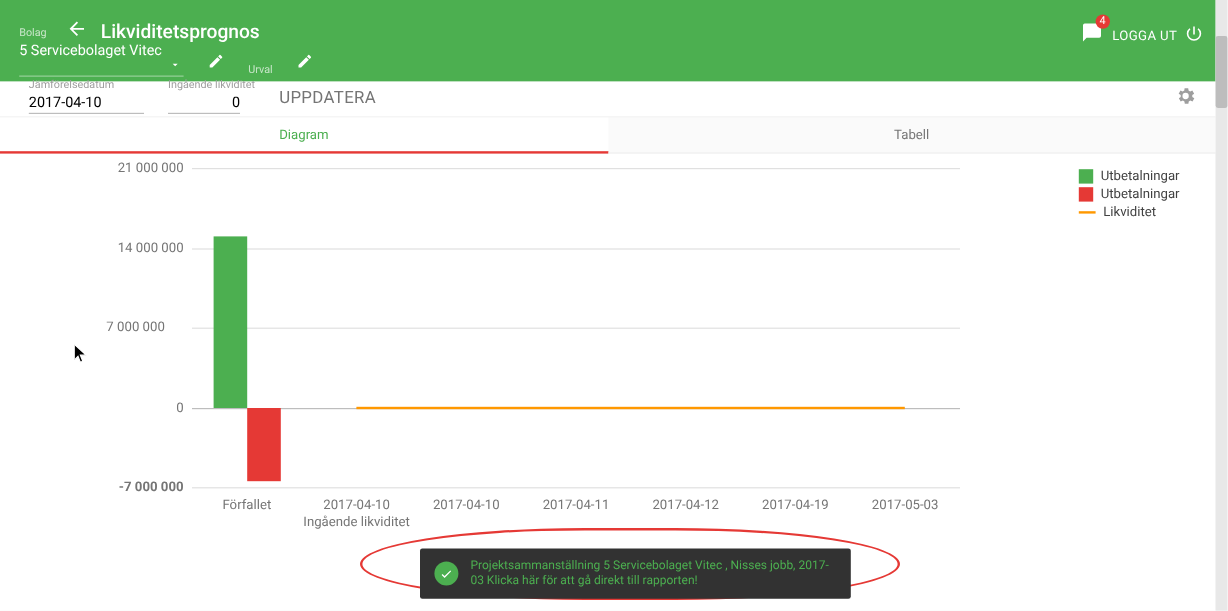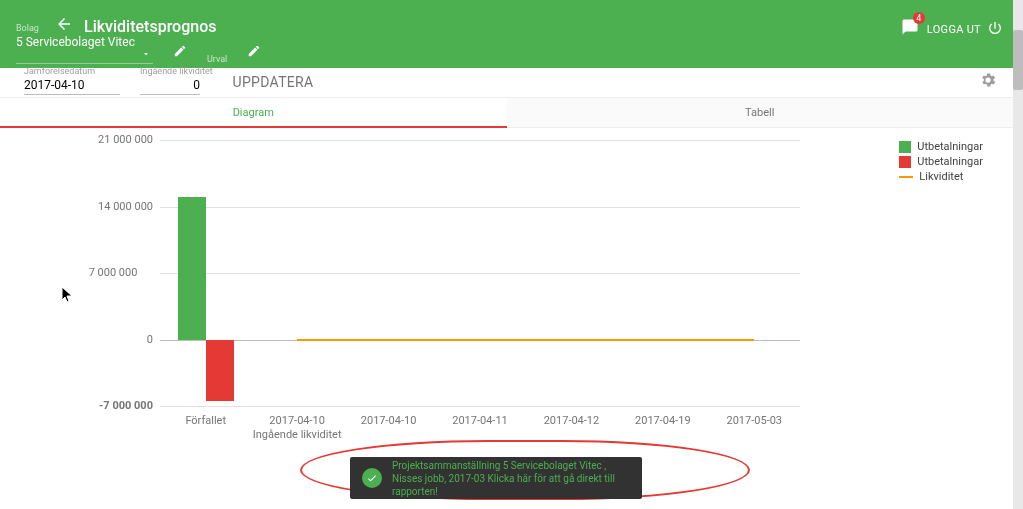--- a/index.html
+++ b/index.html
@@ -49,21 +49,21 @@
   .xlabel { position:absolute; font-size:11px; color:#757575; text-align:left; transform:translateX(-50%);}
   .xsub { position:absolute; font-size:11px; color:#757575; text-align:center; transform:translateX(-50%);}
   .legend { position:absolute; right:30px; top:12px; font-size:11px; color:#424242;}
   .legend-item { display:flex; align-items:center; gap:6px; margin-bottom:2px;}
   .swatch { width:12px; height:12px;}
   .swatch.green{background:#4caf50;}
   .swatch.red{background:#e53935;}
   .swatch.line{width:14px;height:2px;background:#ff9800;}
   
   .ellipse { position:absolute; left:300px; top:440px; width:450px; height:60px; border:2px solid #e53935; border-radius:50%/60%; pointer-events:none;}
-  .toast { position:absolute; left:350px; top:457px; width:292px; height:42px; background:#323232; border-radius:2px; display:flex; align-items:center; padding:0 12px; gap:10px; cursor:pointer;}
+  .toast { position:absolute; left:350px; top:457px; width:359px; height:42px; background:#323232; border-radius:2px; display:flex; align-items:center; padding:0 12px; gap:10px; cursor:pointer;}
   .toast-check { width:20px; height:20px; background:#4caf50; border-radius:50%; display:flex; align-items:center; justify-content:center; flex-shrink:0;}
   .toast-text { font-size:10px; color:#4caf50; line-height:1.3;}
   .cursor-ptr { position:absolute; left:62px; top:287px; pointer-events:none;}
 </style>
 </head>
 <body>
 
 <div class="app">
   <div class="header">
     <div class="header-row1">

